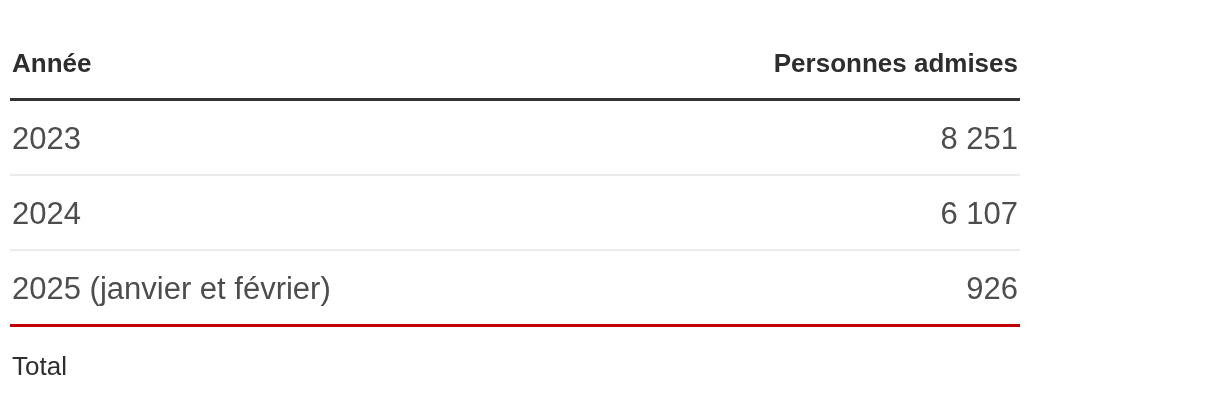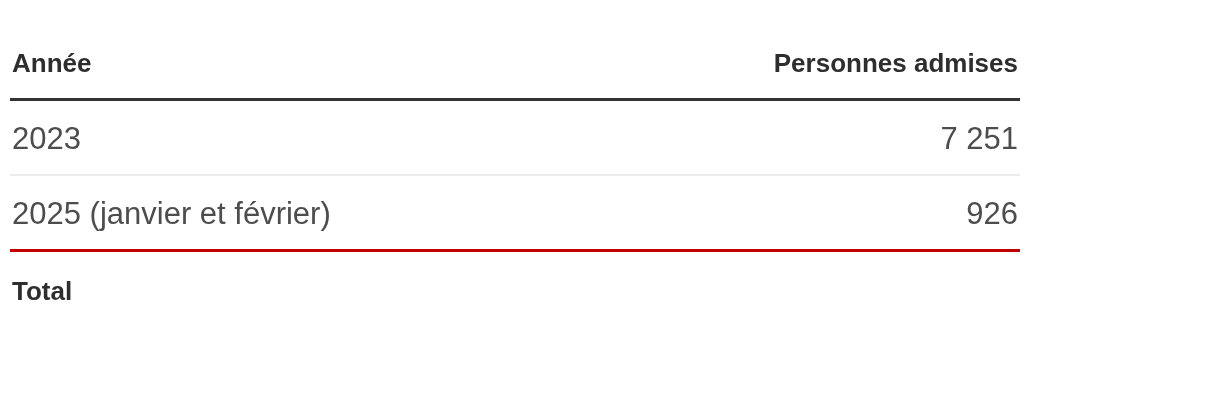--- a/index.html
+++ b/index.html
@@ -41,44 +41,48 @@
     font-size: 31px;
     line-height: 30px;
     color: var(--row-text);
   }
   .data-row.last {
     border-bottom: 3px solid var(--total-rule);
     gap: 21px;
   }
   .total-row {
     padding: 24px 2px 20px 2px;
-    font-weight: bold;
+    font-weight: normal;
     font-size: 26px;
     line-height: 30px;
     color: var(--header-text);
     gap: 16px;
   }
   .cell-left  { text-align: left; }
   .cell-right { }
 </style>
 </head>
 <body>
 
 <div class="table-wrap">
 
   <div class="row header-row">
     <div class="cell-left">Année</div>
     <div class="cell-right">Personnes admises</div>
   </div>
 
   <div class="row data-row">
     <div class="cell-left">2023</div>
-    <div class="cell-right">7 251</div>
+    <div class="cell-right">8 251</div>
   </div>
 
+  <div class="row data-row">
+    <div class="cell-left">2024</div>
+    <div class="cell-right">6 107</div>
+  </div>
 
   <div class="row data-row last">
     <div class="cell-left">2025 (janvier et février)</div>
     <div class="cell-right">926</div>
   </div>
 
   <div class="row total-row">
     <div class="cell-left">Total</div>
   </div>
 

